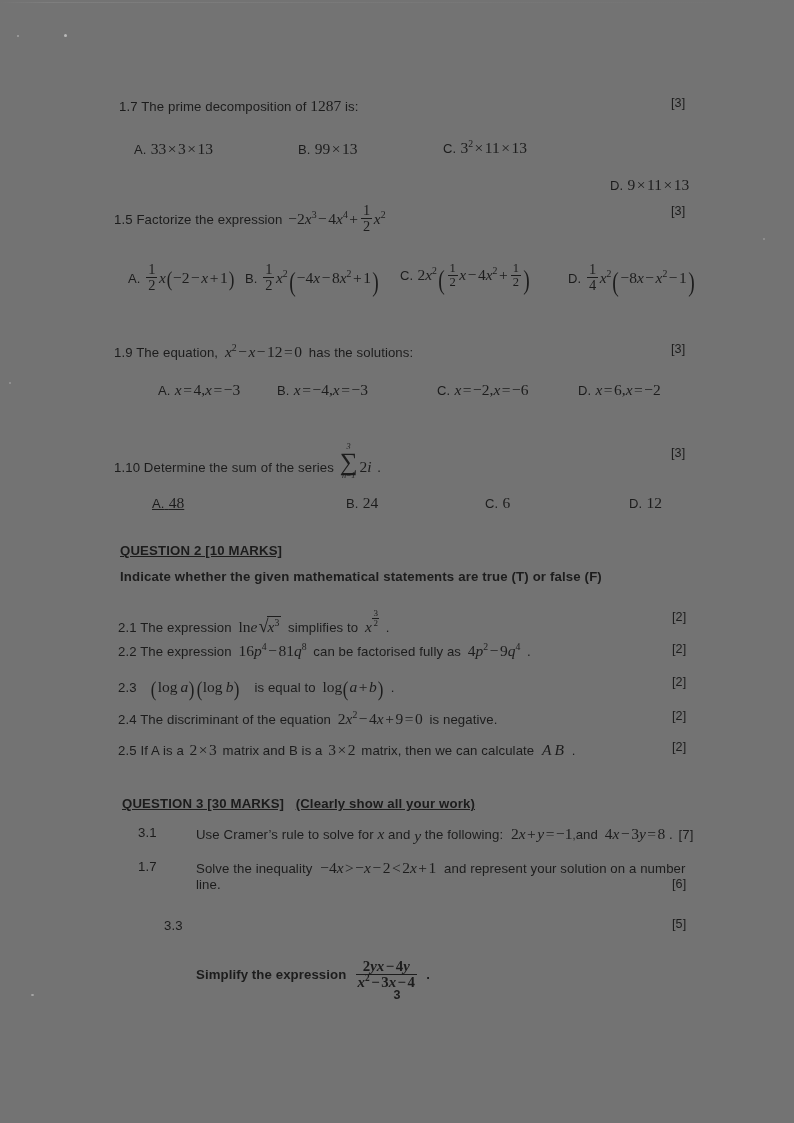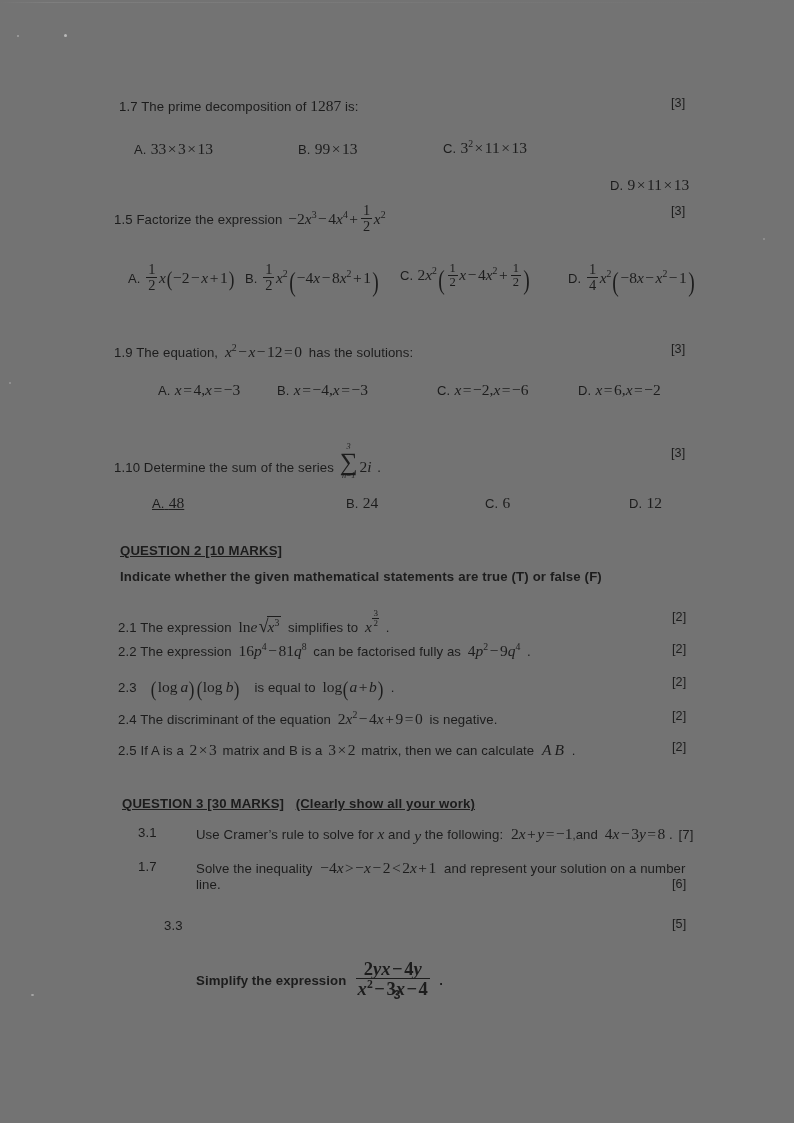--- a/index.html
+++ b/index.html
@@ -354,21 +354,21 @@
       <span>Solve the inequality</span>
       <span class="m" style="margin:0 4px;">−4<span class="it">x</span><span class="op">&gt;</span>−<span class="it">x</span><span class="op">−</span>2<span class="op">&lt;</span>2<span class="it">x</span><span class="op">+</span>1</span>
       <span>and represent your solution on a number</span>
     </div>
     <div class="row qtext" style="left:196px; top:876px;">line.</div>
     <div class="marks" style="left:672px; top:877px;">[6]</div>
 
     <div class="row qtext" style="left:138px; top:917px;margin-left:26px;">3.3</div>
     <div class="row qtext" style="left:196px; top:959px;font-weight:bold;">
       <span>Simplify the expression</span>
-      <span class="m" style="margin:0 4px; font-size:20px;"><span class="frac" style="vertical-align:-0.5em;"><span class="num">2<span class="it">yx</span><span class="op">−</span>4<span class="it">y</span></span><span class="den"><span class="it">x</span><sup>2</sup><span class="op">−</span>3<span class="it">x</span><span class="op">−</span>4</span></span></span>
+      <span class="m" style="margin:0 4px; font-size:16px;"><span class="frac" style="vertical-align:-0.5em;"><span class="num">2<span class="it">yx</span><span class="op">−</span>4<span class="it">y</span></span><span class="den"><span class="it">x</span><sup>2</sup><span class="op">−</span>3<span class="it">x</span><span class="op">−</span>4</span></span></span>
       <span>.</span>
     </div>
     <div class="marks" style="left:672px; top:917px;">[5]</div>
 
     <div class="pagenum" style="top:988px;">3</div>
 
   </div>
 </div>
 
 </body></html>

